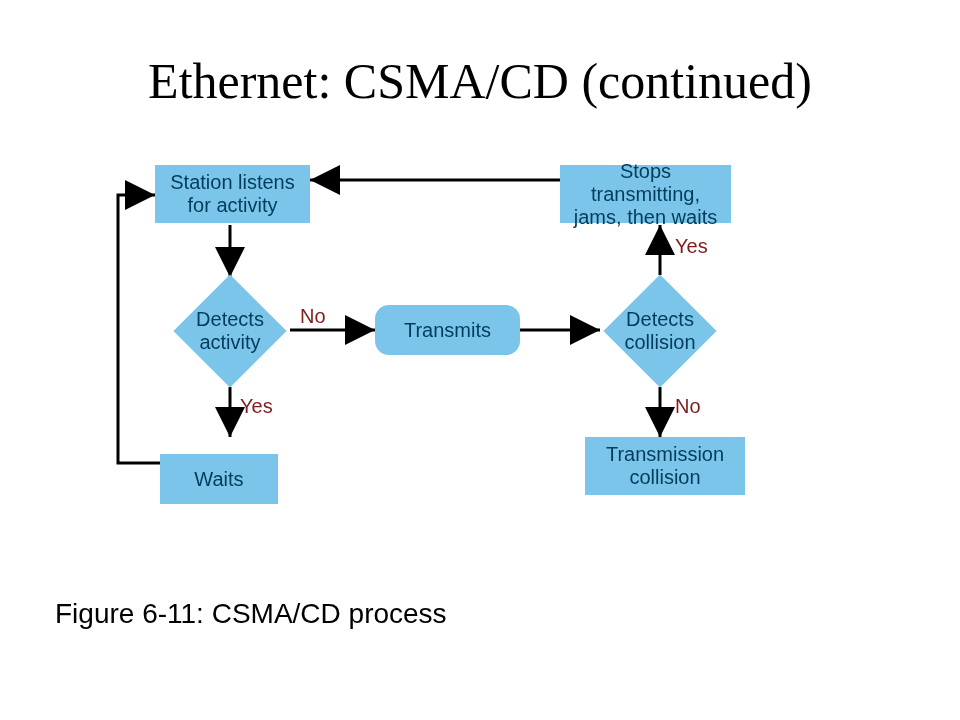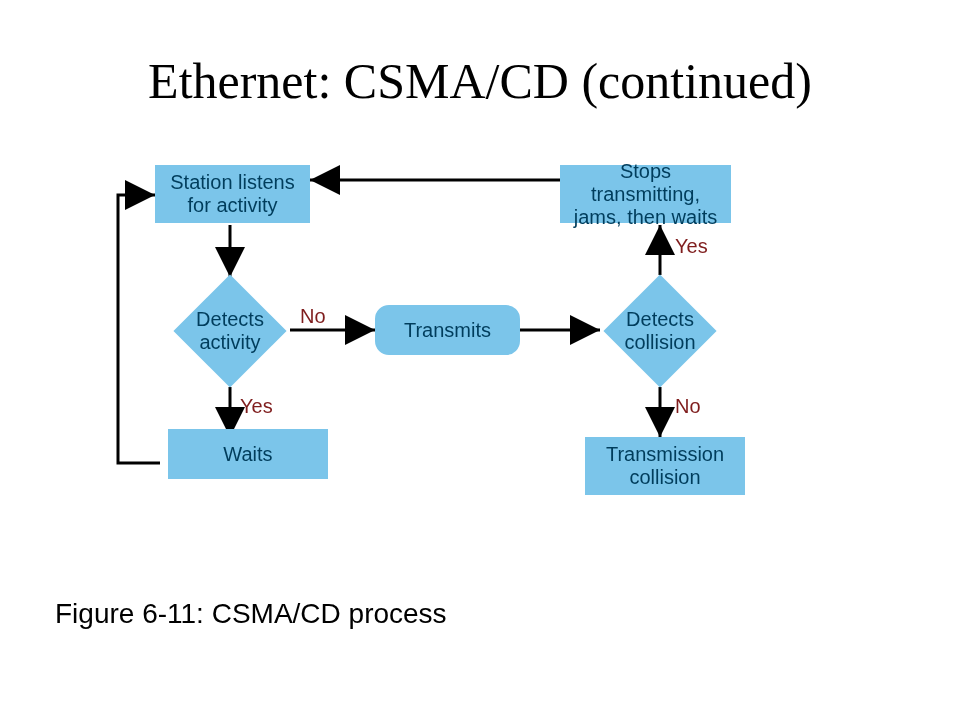--- a/index.html
+++ b/index.html
@@ -55,21 +55,21 @@
     <div class="diamond" style="left:90px;top:126px;width:80px;height:80px;">
       <span>Detects activity</span>
     </div>
     <div class="box" style="left:275px;top:140px;width:145px;height:50px;border-radius:14px;">
       <span>Transmits</span>
     </div>
     <div class="diamond" style="left:520px;top:126px;width:80px;height:80px;">
       <span>Detects collision</span>
     </div>
 
-    <div class="box" style="left:60px;top:264px;width:160px;height:50px;margin-left:8px;">
+    <div class="box" style="left:60px;top:289px;width:118px;height:50px;">
       <span>Waits</span>
     </div>
     <div class="box" style="left:485px;top:272px;width:160px;height:58px;">
       <span>Transmission collision</span>
     </div>
 
     <div class="edge-label" style="left:200px;top:140px;">No</div>
     <div class="edge-label" style="left:140px;top:230px;">Yes</div>
     <div class="edge-label" style="left:575px;top:70px;">Yes</div>
     <div class="edge-label" style="left:575px;top:230px;">No</div>

